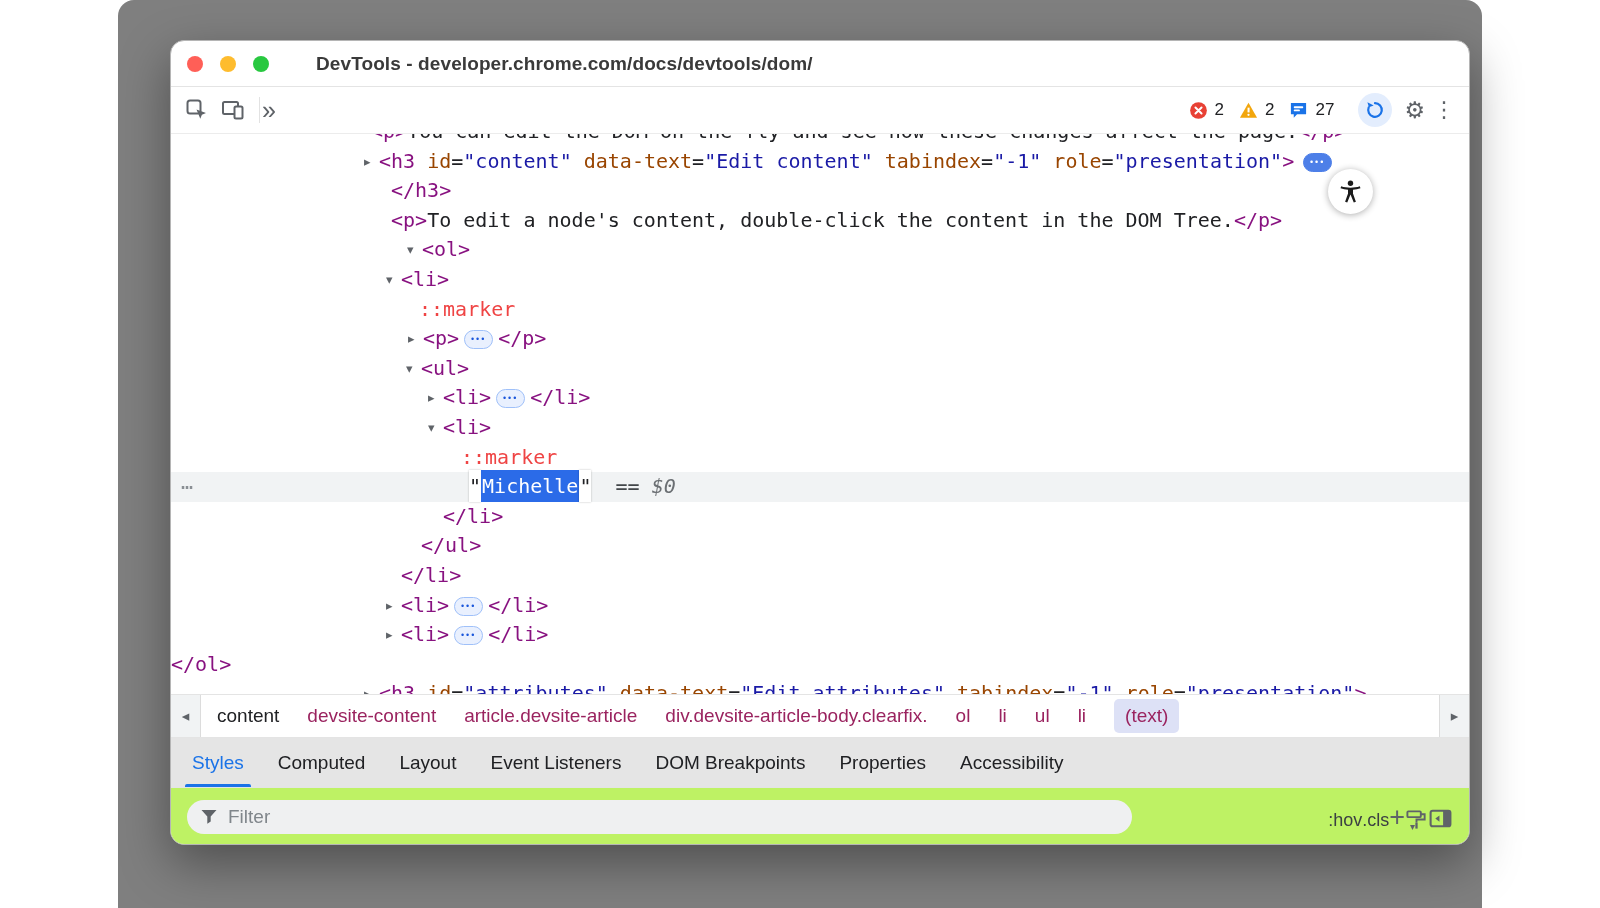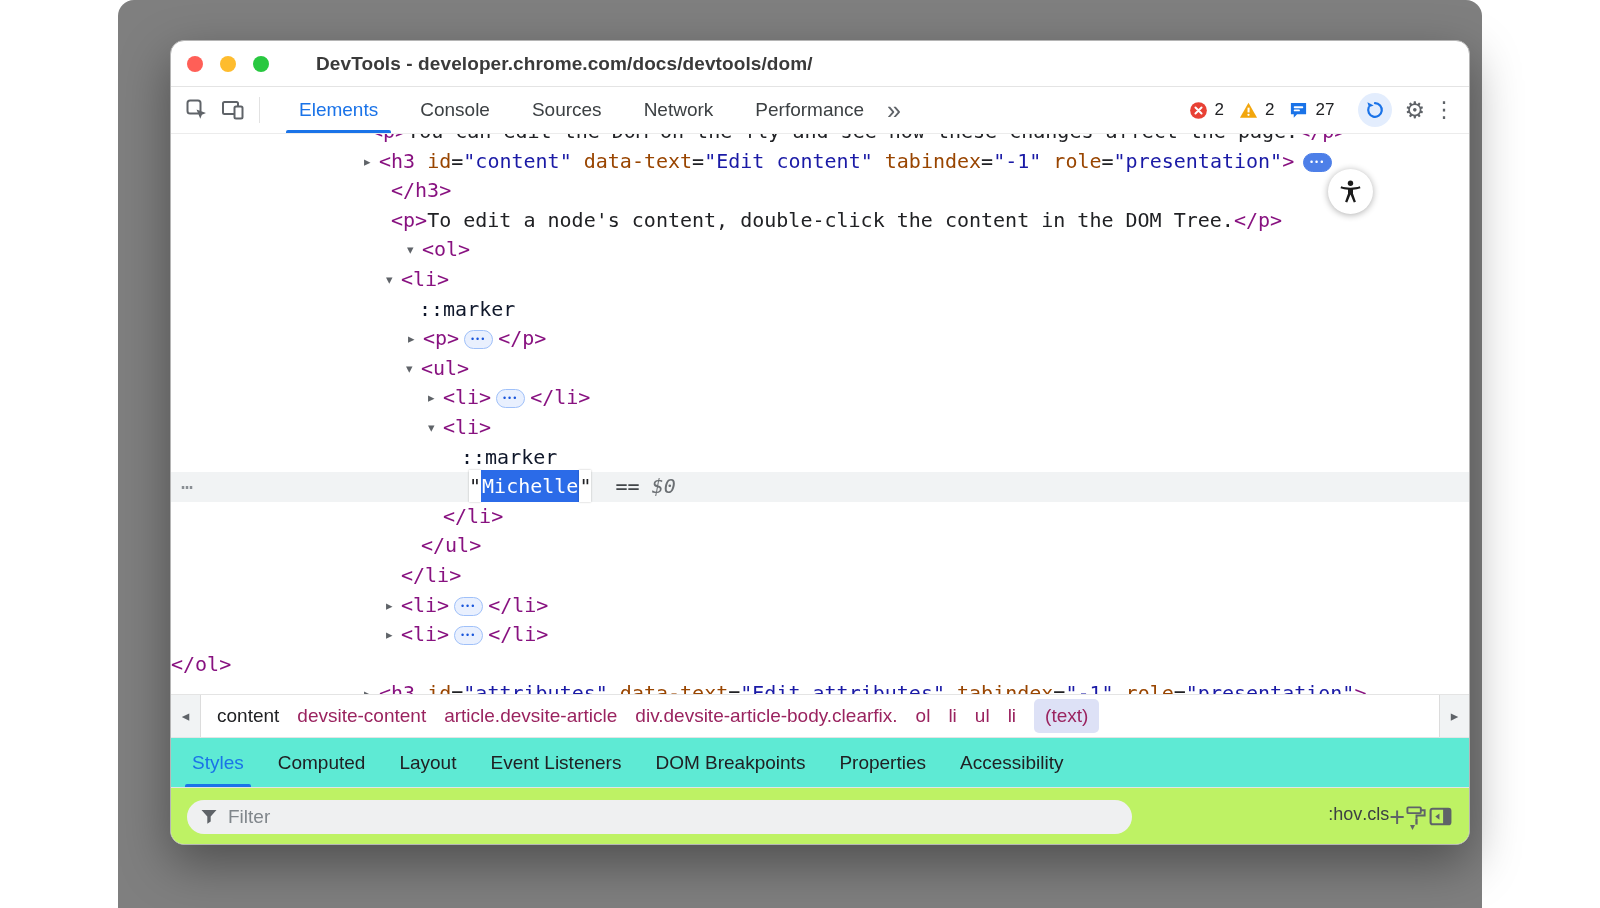--- a/index.html
+++ b/index.html
@@ -34,51 +34,51 @@
   .dom-row{height:29.6px;line-height:29.6px;white-space:pre;position:relative}
   .dom-row.hl{background:#f1f3f4}
   .line{display:inline-block}
   .tree-arrow{display:inline-block;width:15px;font-size:13px;color:#5f6368;vertical-align:2px;font-family:"Liberation Sans",sans-serif}
   .gutter{position:absolute;left:10px;top:-4px;color:#8a8f94;letter-spacing:2px;font-size:20px}
   .seg-tag{color:#881280}
   .seg-attr{color:#994500}
   .seg-pn{color:#202124}
   .seg-val{color:#1a1aa6}
   .seg-txt{color:#202124}
-  .seg-marker{color:#0f172a}
+  .seg-marker{color:#ef4444}
   .seg-plain{color:#202124}
   .seg-boxtxt{background:#fff;padding:4px 0;box-shadow:0 0 2px rgba(0,0,0,.25)}
   .seg-sel{background:#2b6be8;color:#fff;padding:4px 1px}
   .seg-eq{color:#424649}
   .seg-dollar{color:#6b6f73;font-style:italic}
   .pill{display:inline-block;min-width:29px;height:19px;line-height:16px;border-radius:10px;background:#e9f0fe;border:1.5px solid #9fc0f9;color:#1a56db;font-size:9px;letter-spacing:2px;text-align:center;vertical-align:3px;margin:0 5px;font-family:"Liberation Sans",sans-serif;cursor:pointer}
   .pill.solid{background:#4d7fe8;border-color:#4d7fe8;color:#fff;margin-left:9px}
   .a11y-btn{position:absolute;left:1157px;top:35px;width:45px;height:45px;border-radius:50%;background:#fff;box-shadow:0 1px 7px rgba(0,0,0,.32);display:flex;align-items:center;justify-content:center;border:none;cursor:pointer}
 
   
   .breadcrumbs{height:44px;border-top:1px solid #e4e4e4;border-bottom:1px solid #e4e4e4;display:flex;align-items:center;background:#fff}
   .crumb-nav{width:30px;height:100%;background:#f1f3f4;border:none;color:#5f6368;font-size:15px;cursor:pointer}
   .crumb-nav.left{border-right:1px solid #dcdcdc}
   .crumb-nav.right{margin-left:auto;border-left:1px solid #dcdcdc}
-  .crumbs{display:flex;align-items:center;gap:18px;padding-left:16px;font-size:19px;overflow:hidden;white-space:nowrap}
+  .crumbs{display:flex;align-items:center;gap:28px;padding-left:16px;font-size:19px;overflow:hidden;white-space:nowrap}
   .crumb{color:#9a235f;cursor:pointer}
   .crumb.plain{color:#202124}
   .crumb.selected{background:#dde1f6;padding:6px 11px;border-radius:5px}
 
   
-  .side-tabs{height:50px;display:flex;border-bottom:1px solid #e4e4e4;padding-left:4px;background:#5eead4}
+  .side-tabs{height:50px;display:flex;border-bottom:1px solid #e4e4e4;padding-left:4px;background:#e5e5e5}
   .side-tab{padding:0 17px;font-size:19px;color:#202124;height:100%;display:flex;align-items:center;position:relative;cursor:pointer;white-space:nowrap}
   .side-tab.active{color:#1a73e8}
   .side-tab.active::after{content:"";position:absolute;left:10px;right:10px;bottom:0;height:3px;background:#1a73e8;border-radius:2px 2px 0 0}
 
   
   .filterbar{height:58px;display:flex;align-items:center;padding:0 16px;background:#bef264}
   .filter-input{width:945px;height:34px;border-radius:17px;background:#eff0f1;display:flex;align-items:center;padding:0 12px;gap:9px;cursor:text}
   .filter-ph{color:#80868b;font-size:19px}
-  .right-tools{margin-left:auto;display:flex;align-items:flex-start;}
+  .right-tools{margin-left:auto;display:flex;align-items:flex-end;}
   .small-label{font-size:18px;color:#3c4043;cursor:pointer;font-weight:500}
   .plus{font-size:27px;color:#5f6368;position:relative;cursor:pointer;line-height:1;font-weight:400}
   .plus .caret{position:absolute;right:-10px;bottom:-1px;font-size:10px;color:#5f6368}
   .tool-icon{display:flex;align-items:center;justify-content:center;background:none;border:none;cursor:pointer}
 </style>
 </head>
 <body>
 
 <div class="backdrop">
   <div class="window">
@@ -97,27 +97,20 @@
             <path d="M11.5 11.5l9.5 3.6-4.1 1.6-1.6 4.1z" fill="#5f6368"></path>
           </svg>
       </button>
       <button class="icon-btn">
         <svg viewBox="0 0 24 24" width="24" height="24">
             <rect x="2" y="4" width="15" height="12" rx="1.5" fill="none" stroke="#5f6368" stroke-width="2"></rect>
             <rect x="13.5" y="8.5" width="8" height="12" rx="1.5" fill="#fff" stroke="#5f6368" stroke-width="2"></rect>
           </svg>
       </button>
       <div class="vdiv"></div>
-      <div class="tool-tabs">
-          <span class="tool-tab active">Elements</span>
-          <span class="tool-tab">Console</span>
-          <span class="tool-tab">Sources</span>
-          <span class="tool-tab">Network</span>
-          <span class="tool-tab">Performance</span>
-        </div>
       <button class="more-tabs">»</button>
       <div class="status">
         <svg viewBox="0 0 20 20" width="19" height="19">
             <circle cx="10" cy="10" r="8.8" fill="#e84135"></circle>
             <path d="M6.8 6.8l6.4 6.4M13.2 6.8l-6.4 6.4" stroke="#fff" stroke-width="2.1" stroke-linecap="round"></path>
           </svg>
         <span class="cnt">2</span>
         <svg viewBox="0 0 20 20" width="19" height="19">
             <path d="M10 1.8L19 17.6H1z" fill="#f2a60d"></path>
             <rect x="9" y="7" width="2.1" height="5" fill="#fff"></rect>

